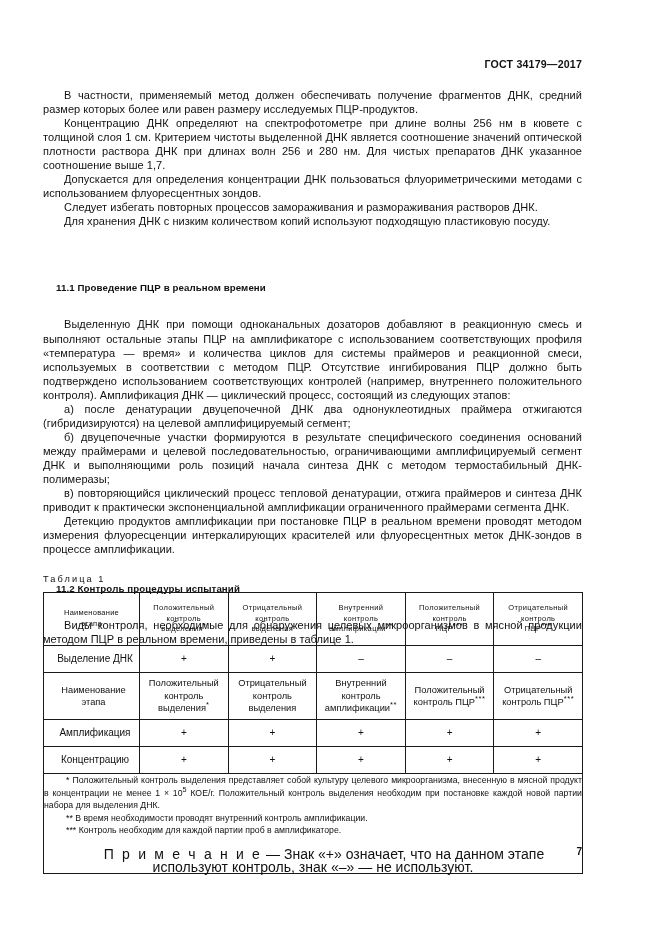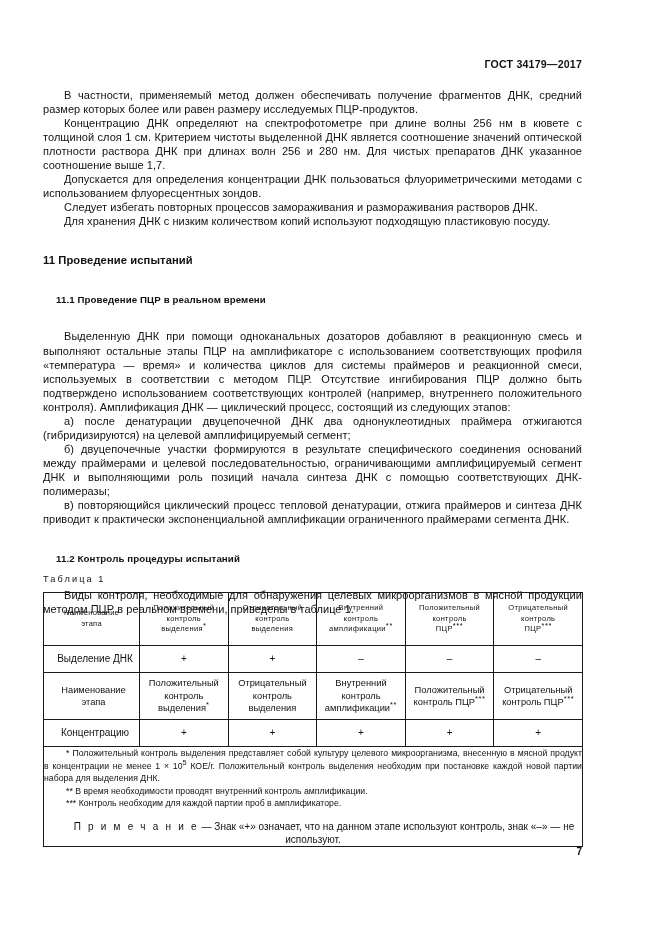--- a/index.html
+++ b/index.html
@@ -142,21 +142,21 @@
     margin: 0;
     font-size: 8.7px;
     line-height: 12.6px;
     text-align: justify;
     letter-spacing: 0.02px;
   }
   .fn.first { text-indent: 22px; }
   .fn.hang { text-indent: 22px; }
   .fn-note {
     margin: 11px 0 0 0;
-    font-size: 10px;
+    font-size: 14px;
     line-height: 12.6px;
     text-indent: 22px;
     letter-spacing: 0.02px;
   }
   .note-word { letter-spacing: 2.2px; }
   
   .folio {
     position: absolute;
     left: 43px;
     top: 846px;
@@ -174,30 +174,30 @@
   <div class="header">ГОСТ 34179—2017</div>
 
   <div class="content">
     <p class="body ind">В частности, применяемый метод должен обеспечивать получение фрагментов ДНК, средний размер которых более или равен размеру исследуемых ПЦР-продуктов.</p>
     <p class="body ind">Концентрацию ДНК определяют на спектрофотометре при длине волны 256 нм в кювете с толщиной слоя 1 см. Критерием чистоты выделенной ДНК является соотношение значений оптической плотности раствора ДНК при длинах волн 256 и 280 нм. Для чистых препаратов ДНК указанное соотношение выше 1,7.</p>
     <p class="body ind">Допускается для определения концентрации ДНК пользоваться флуориметрическими методами с использованием флуоресцентных зондов.</p>
     <p class="body ind">Следует избегать повторных процессов замораживания и размораживания растворов ДНК.</p>
     <p class="body ind">Для хранения ДНК с низким количеством копий используют подходящую пластиковую посуду.</p>
 
     <div class="gap-h2"></div>
-    <h2 class="sec">11  Проведение испытаний</h2>
     <div class="gap-h2-after"></div>
 
     <h3 class="sub">11.1  Проведение ПЦР в реальном времени</h3>
     <div class="gap-h3-after"></div>
 
     <p class="body ind">Выделенную ДНК при помощи одноканальных дозаторов добавляют в реакционную смесь и выполняют остальные этапы ПЦР на амплификаторе с использованием соответствующих профиля «температура — время» и количества циклов для системы праймеров и реакционной смеси, используемых в соответствии с методом ПЦР. Отсутствие ингибирования ПЦР должно быть подтверждено использованием соответствующих контролей (например, внутреннего положительного контроля). Амплификация ДНК — циклический процесс, состоящий из следующих этапов:</p>
     <p class="body ind">а) после денатурации двуцепочечной ДНК два однонуклеотидных праймера отжигаются (гибридизируются) на целевой амплифицируемый сегмент;</p>
-    <p class="body ind">б)  двуцепочечные участки формируются в результате специфического соединения оснований между праймерами и целевой последовательностью, ограничивающими амплифицируемый сегмент ДНК и выполняющими роль позиций начала синтеза ДНК с помощью соответствующих ДНК-полимеразы;</p>
+    <p class="body ind">б)  двуцепочечные участки формируются в результате специфического соединения оснований между праймерами и целевой последовательностью, ограничивающими амплифицируемый сегмент ДНК и выполняющими роль позиций начала синтеза ДНК с методом термостабильный ДНК-полимеразы;</p>
     <p class="body ind">в)  повторяющийся циклический процесс тепловой денатурации, отжига праймеров и синтеза ДНК приводит к практически экспоненциальной амплификации ограниченного праймерами сегмента ДНК.</p>
+    <p class="body ind">Детекцию продуктов амплификации при постановке ПЦР в реальном времени проводят методом измерения флуоресценции интеркалирующих красителей или флуоресцентных меток ДНК-зондов в процессе амплификации.</p>
 
     <div class="gap-block"></div>
     <h3 class="sub">11.2  Контроль процедуры испытаний</h3>
     <div class="gap-h3-after"></div>
     <p class="body ind">Виды контроля, необходимые для обнаружения целевых микроорганизмов в мясной продукции методом ПЦР в реальном времени, приведены в таблице 1.</p>
   </div>
 
   <div class="table-caption">Таблица 1</div>
 
   <table class="tbl">
@@ -274,20 +274,28 @@
         <td>
           <span>Положительный</span><br>
           <span>контроль ПЦР</span><sup class="ast">***</sup>
         </td>
         <td>
           <span>Отрицательный</span><br>
           <span>контроль ПЦР</span><sup class="ast">***</sup>
         </td>
       </tr>
 
+      <tr class="datarow">
+        <td class="rowlabel">Амплификация</td>
+        <td class="sign">+</td>
+        <td class="sign">+</td>
+        <td class="sign">+</td>
+        <td class="sign">+</td>
+        <td class="sign">+</td>
+      </tr>
 
       <tr class="datarow">
         <td class="rowlabel">Концентрацию</td>
         <td class="sign">+</td>
         <td class="sign">+</td>
         <td class="sign">+</td>
         <td class="sign">+</td>
         <td class="sign">+</td>
       </tr>
 

